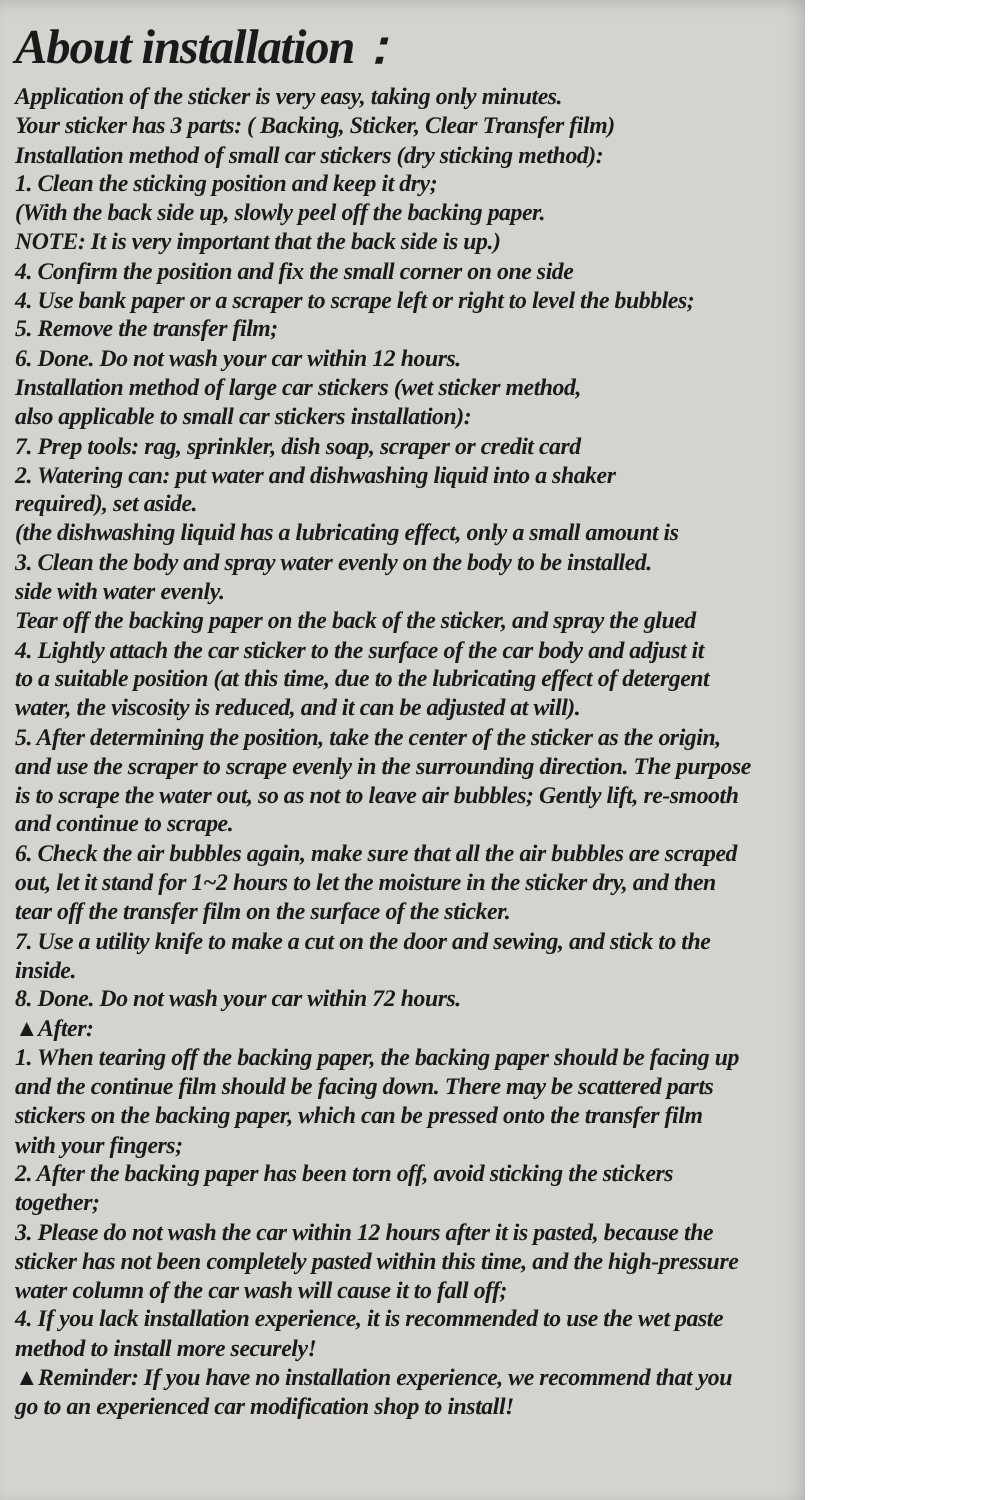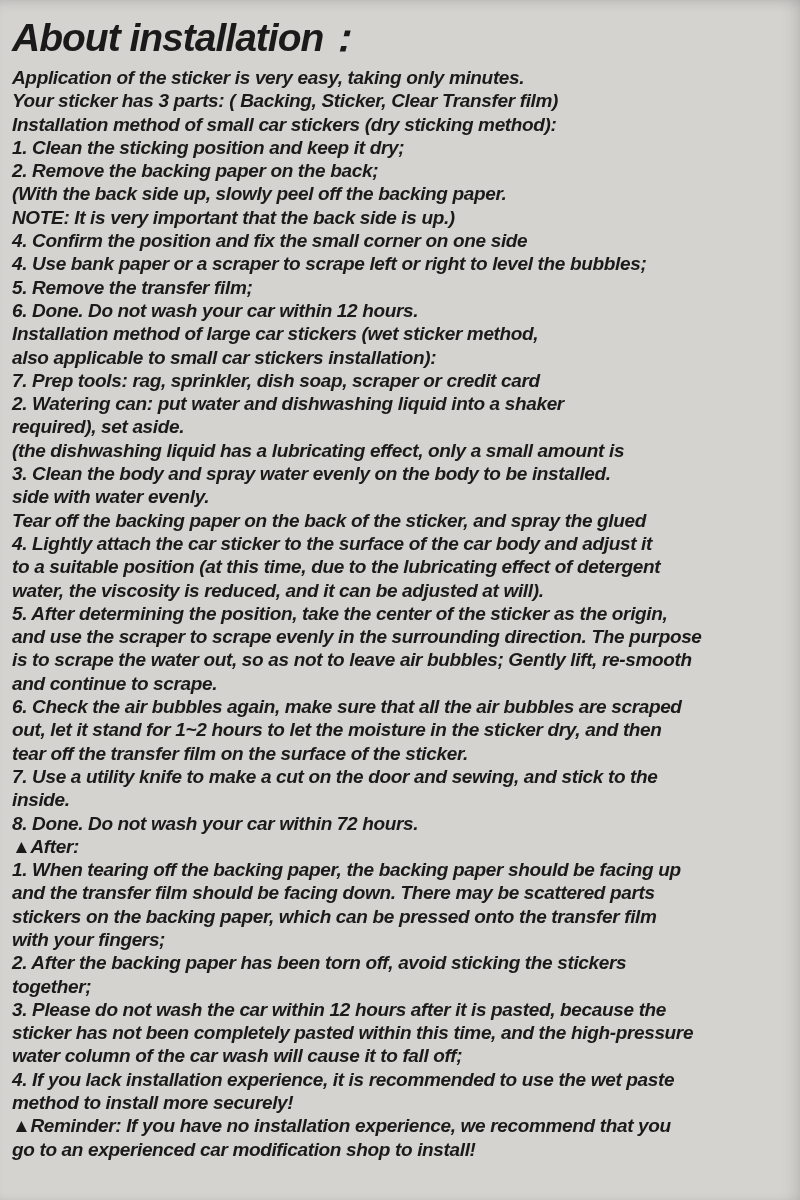--- a/index.html
+++ b/index.html
@@ -1,28 +1,28 @@
 <!DOCTYPE html>
 <html><head>
 <meta charset="utf-8">
 <style>
   html, body {
     margin: 0;
     padding: 0;
   }
   .sheet {
     position: relative;
-    width: 800px;
+    width: 644px;
     height: 1200px;
     background: #d5d3d0;
     overflow: hidden;
     box-shadow: inset -12px 0 16px -8px rgba(0,0,0,0.13),
                 inset 0 10px 12px -7px rgba(0,0,0,0.10),
                 inset 0 -6px 10px -6px rgba(0,0,0,0.05);
-    font-family: Liberation Sans, sans-serif;
+    font-family: Liberation Serif, serif;
     color: #1a1a1a;
   }
   .content {
     padding: 18px 6px 0 12px;
   }
   .title {
     margin: 0 0 9px 0;
     font-size: 39px;
     line-height: 1.0;
     font-style: italic;
@@ -44,21 +44,20 @@
 <body>
 
 <div class="sheet">
   <div class="content">
     <h1 class="title">About installation：</h1>
     <div class="lines">
         <p class="line">Application of the sticker is very easy, taking only minutes.</p>
         <p class="line">Your sticker has 3 parts: ( Backing, Sticker, Clear Transfer film)</p>
         <p class="line">Installation method of small car stickers (dry sticking method):</p>
         <p class="line">1. Clean the sticking position and keep it dry;</p>
-        <p class="line">2. Remove the backing paper on the back;</p>
         <p class="line">(With the back side up, slowly peel off the backing paper.</p>
         <p class="line">NOTE: It is very important that the back side is up.)</p>
         <p class="line">4. Confirm the position and fix the small corner on one side</p>
         <p class="line">4. Use bank paper or a scraper to scrape left or right to level the bubbles;</p>
         <p class="line">5. Remove the transfer film;</p>
         <p class="line">6. Done. Do not wash your car within 12 hours.</p>
         <p class="line">Installation method of large car stickers (wet sticker method,</p>
         <p class="line">also applicable to small car stickers installation):</p>
         <p class="line">7. Prep tools: rag, sprinkler, dish soap, scraper or credit card</p>
         <p class="line">2. Watering can: put water and dishwashing liquid into a shaker</p>
@@ -75,21 +74,21 @@
         <p class="line">is to scrape the water out, so as not to leave air bubbles; Gently lift, re-smooth</p>
         <p class="line">and continue to scrape.</p>
         <p class="line">6. Check the air bubbles again, make sure that all the air bubbles are scraped</p>
         <p class="line">out, let it stand for 1~2 hours to let the moisture in the sticker dry, and then</p>
         <p class="line">tear off the transfer film on the surface of the sticker.</p>
         <p class="line">7. Use a utility knife to make a cut on the door and sewing, and stick to the</p>
         <p class="line">inside.</p>
         <p class="line">8. Done. Do not wash your car within 72 hours.</p>
         <p class="line">▲After:</p>
         <p class="line">1. When tearing off the backing paper, the backing paper should be facing up</p>
-        <p class="line">and the transfer film should be facing down. There may be scattered parts</p>
+        <p class="line">and the continue film should be facing down. There may be scattered parts</p>
         <p class="line">stickers on the backing paper, which can be pressed onto the transfer film</p>
         <p class="line">with your fingers;</p>
         <p class="line">2. After the backing paper has been torn off, avoid sticking the stickers</p>
         <p class="line">together;</p>
         <p class="line">3. Please do not wash the car within 12 hours after it is pasted, because the</p>
         <p class="line">sticker has not been completely pasted within this time, and the high-pressure</p>
         <p class="line">water column of the car wash will cause it to fall off;</p>
         <p class="line">4. If you lack installation experience, it is recommended to use the wet paste</p>
         <p class="line">method to install more securely!</p>
         <p class="line">▲Reminder: If you have no installation experience, we recommend that you</p>

